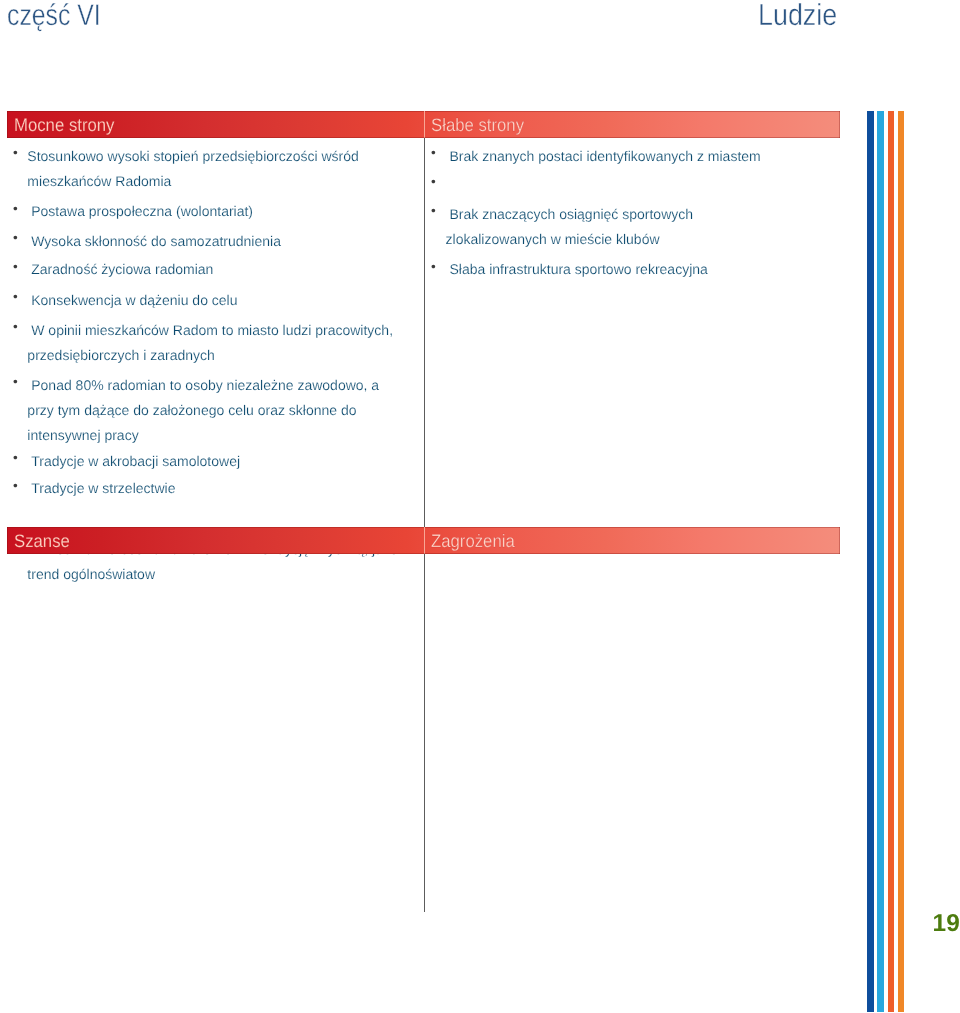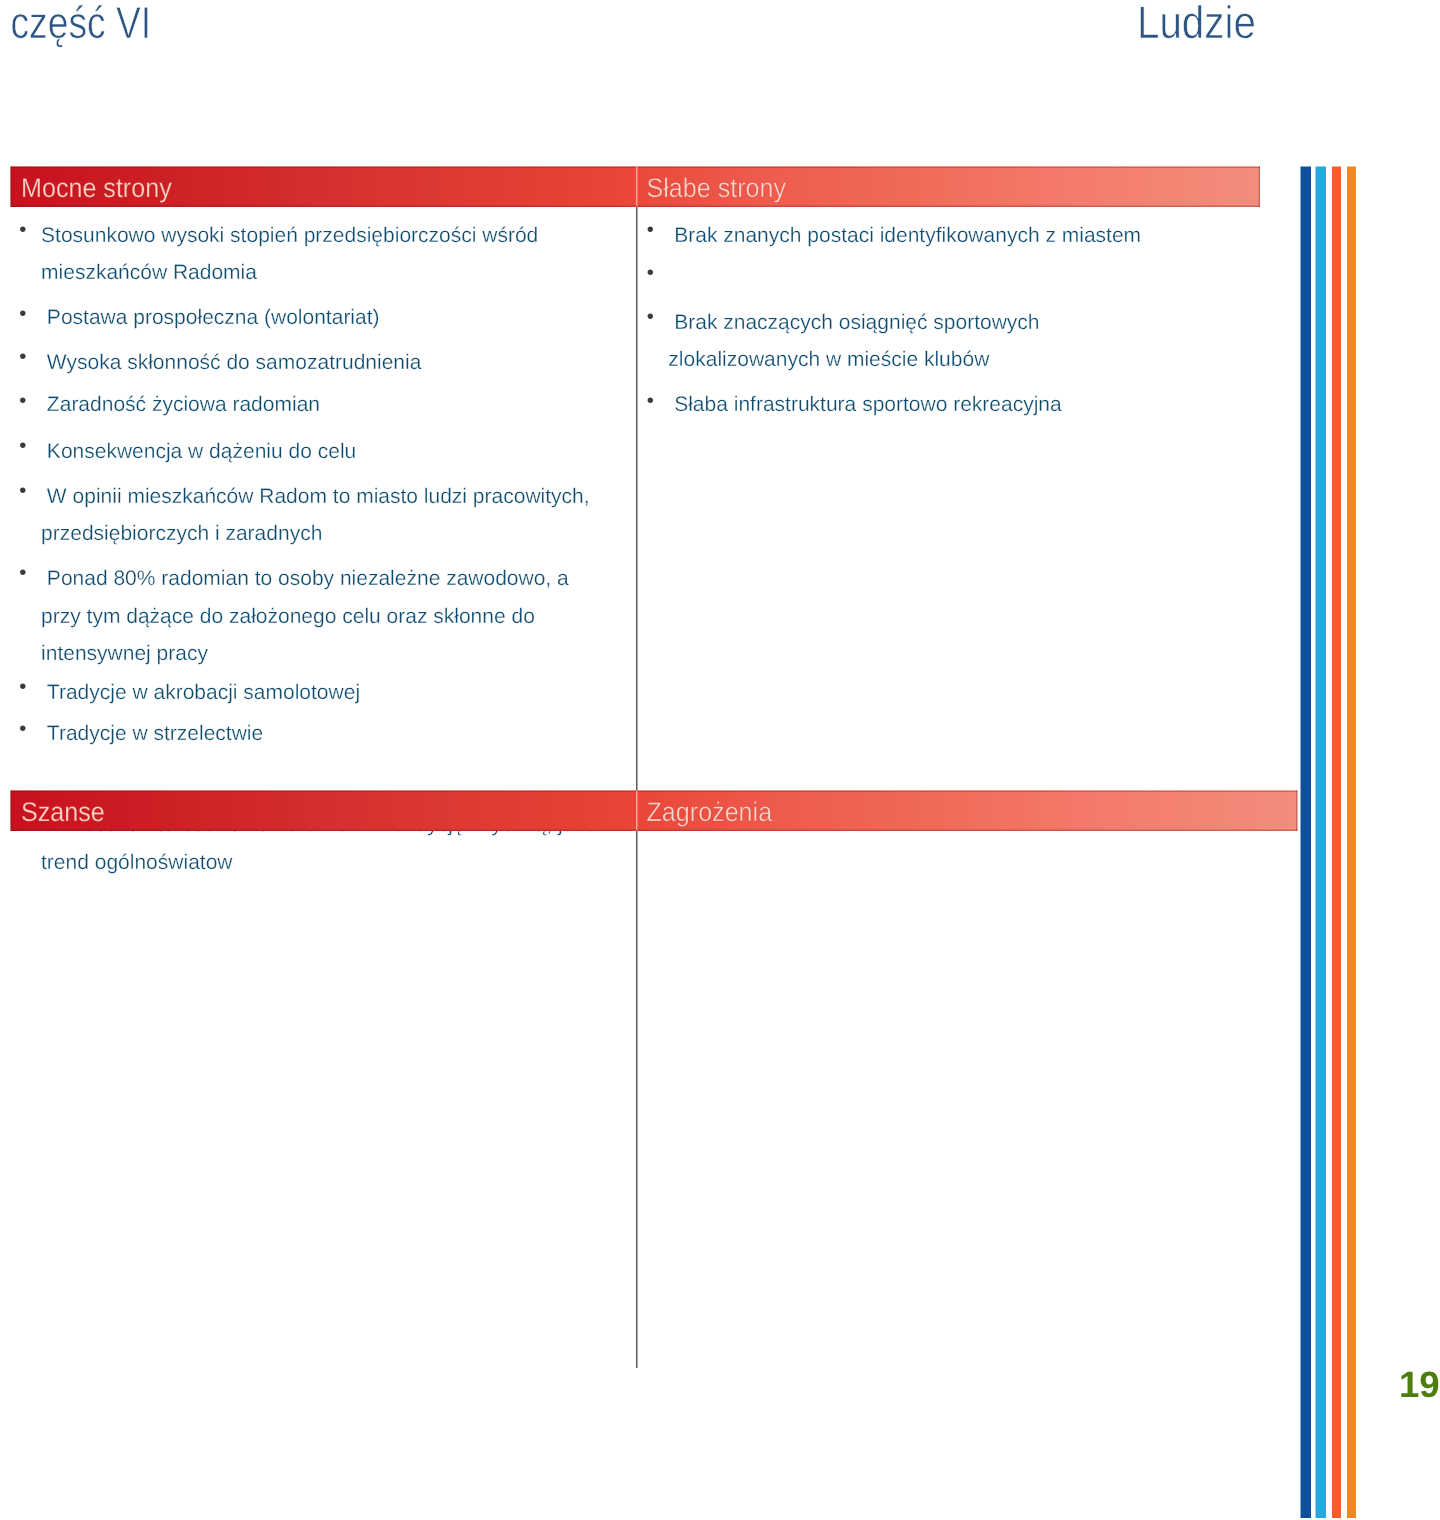--- a/index.html
+++ b/index.html
@@ -41,21 +41,21 @@
        #c8111f 0%, #cc1f24 11.3%, #d42e2f 23.8%, #dc3a33 35.2%,
        #e84536 47.8%, #ee5a4c 59.3%, #f06a58 71.8%, #f4796a 83.3%, #f48d7c 100%);
   }
   .bar::before,.bar::after{content:"";position:absolute;left:0;right:0;height:1.1px;background:rgba(120,12,14,0.30);}
   .bar::before{top:0;}
   .bar::after{bottom:0;}
   .bar-edge{position:absolute;top:0;height:27.2px;width:1px;background:rgba(120,12,14,0.30);}
   .bar-edge.l{left:0;}
   .bar-edge.r{right:0;}
   .bar.b1{top:110.9px;}
-  .bar.b2{top:527.2px;padding-left:25px;}
+  .bar.b2{top:527.2px;}
   .bar-sep{position:absolute;top:0;height:27.1px;width:1.5px;background:#f9a694;left:416.9px;}
   .bar-label{
     position:absolute;top:0;height:27.2px;
     font-size:18px;color:#fdd8c9;font-weight:400;
     line-height:28.6px;white-space:nowrap;
     -webkit-text-stroke:0.4px rgba(205,30,35,0.5);
     transform:scaleX(0.93) translateZ(0);transform-origin:0 50%;
   }
   .bar-label.left{left:6.9px;}
   .bar-label.right{left:424.3px;}

